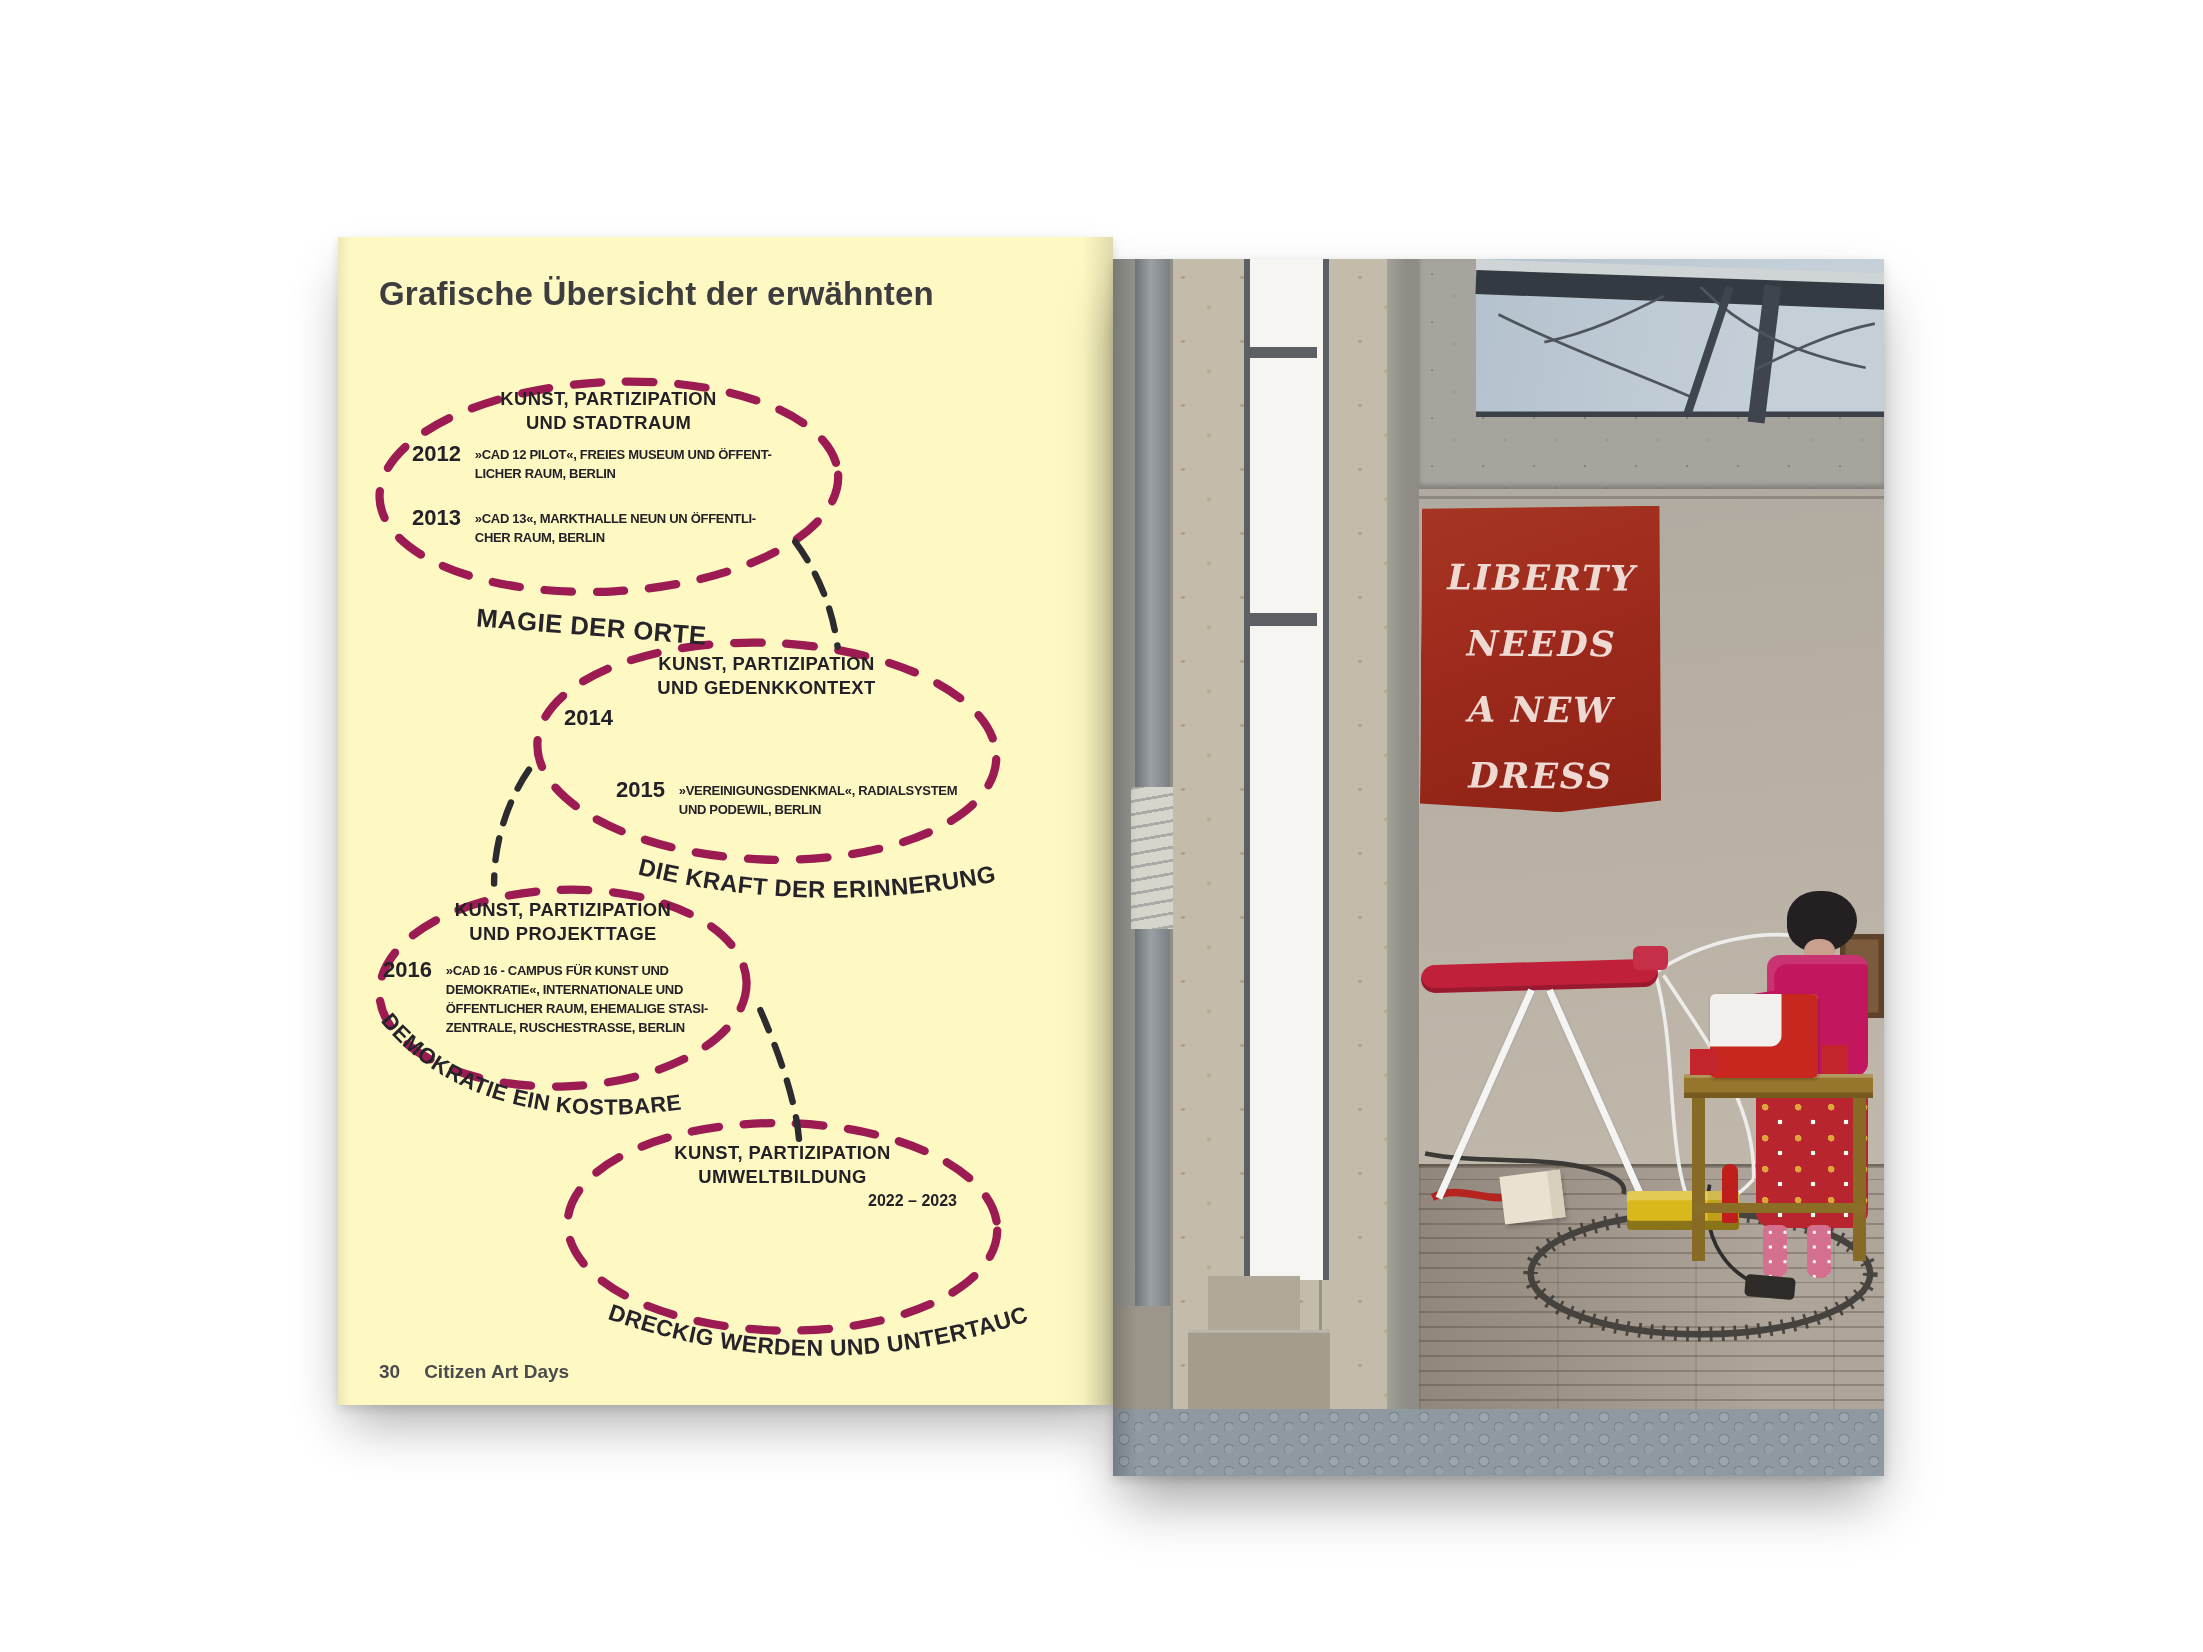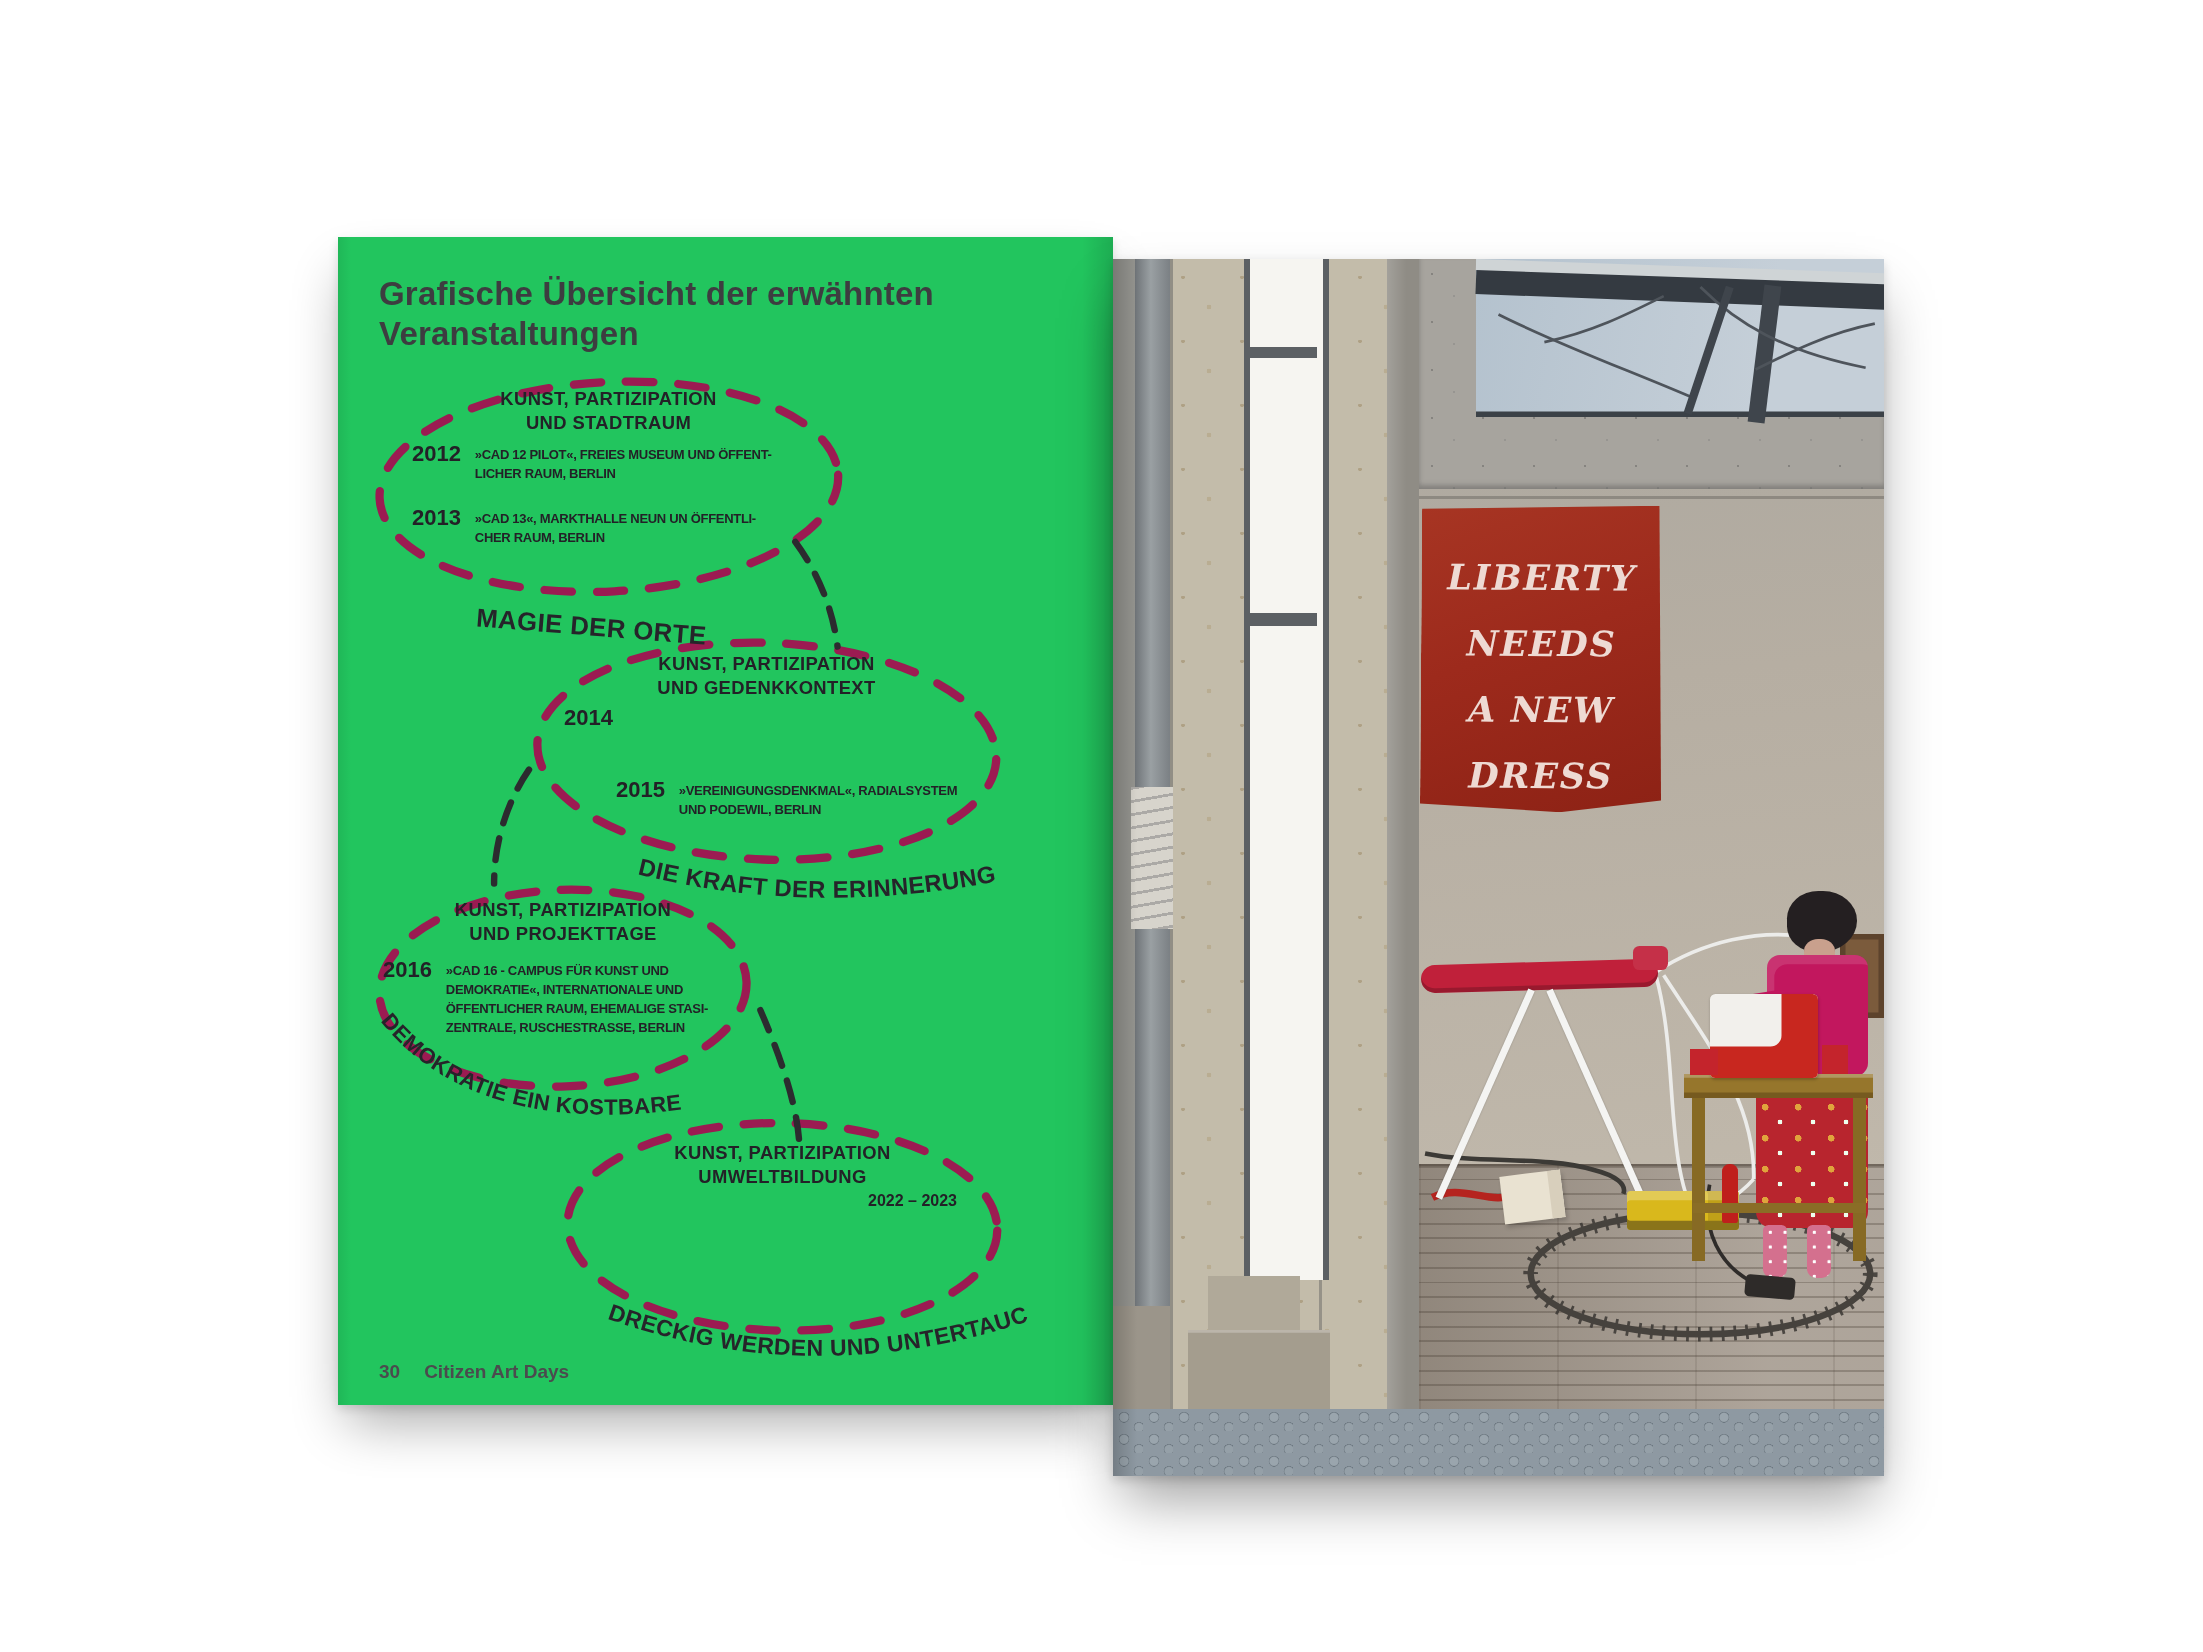--- a/index.html
+++ b/index.html
@@ -1,20 +1,20 @@
 <!DOCTYPE html>
 <html style="font-size:14.7px"><head>
 <meta charset="utf-8">
 <style>
   html,body{margin:0;padding:0;background:#ffffff;}
   .canvas{position:relative;width:2204px;height:1653px;background:#ffffff;overflow:hidden;
           font-family:"Liberation Sans",sans-serif;}
   .stage{position:absolute;left:338px;top:237px;width:1546px;height:1239px;}
   .page{position:absolute;overflow:hidden;}
-  .page-left{left:0;top:0;width:775px;height:1168px;background:#22c55e;
+  .page-left{left:0;top:0;width:775px;height:1168px;background:#fef9c3;
              box-shadow:0 27.5px 51px -9.2px rgba(0,0,0,0.33), 0 3.7px 9.2px rgba(0,0,0,0.12);}
   .page-right{left:775px;top:22px;width:771px;height:1217px;background:#b3aca1;
              box-shadow:0 31px 55px -9.2px rgba(0,0,0,0.38), 0 3.7px 9.2px rgba(0,0,0,0.14);}
   .edge-left{position:absolute;left:0;top:0;bottom:0;width:13px;
              background:linear-gradient(90deg,rgba(0,0,0,0.07),transparent);}
   .edge-spine-l{position:absolute;right:0;top:0;bottom:0;width:31px;
              background:linear-gradient(90deg,transparent,rgba(0,0,0,0.12));}
   .edge-spine-r{position:absolute;left:0;top:0;bottom:0;width:24px;z-index:9;
              background:linear-gradient(90deg,rgba(0,0,0,0.18),transparent);}
 
@@ -139,21 +139,20 @@
 <body>
 
 <div class="canvas">
   <div class="stage">
 
     <div class="page page-left">
       <div class="edge-left"></div>
 
       <div class="page-title">
         <div>Grafische Übersicht der erwähnten</div>
-        <div>Veranstaltungen</div>
       </div>
 
       <svg class="diagram-svg" viewBox="0 0 844 1272">
         <g stroke="#9c1b52" stroke-width="9" fill="none" stroke-linecap="round" stroke-dasharray="30 27">
           <ellipse cx="295" cy="272" rx="250" ry="114" transform="rotate(-3 295 272)"></ellipse>
           <ellipse cx="467" cy="560" rx="250" ry="118" transform="rotate(2 467 560)"></ellipse>
           <ellipse cx="245" cy="818" rx="200" ry="107" transform="rotate(-2 245 818)"></ellipse>
           <ellipse cx="484" cy="1078" rx="234" ry="113" transform="rotate(1 484 1078)"></ellipse>
         </g>
         <g stroke="#2c2b2f" stroke-width="7" fill="none" stroke-linecap="round" stroke-dasharray="24 17">

